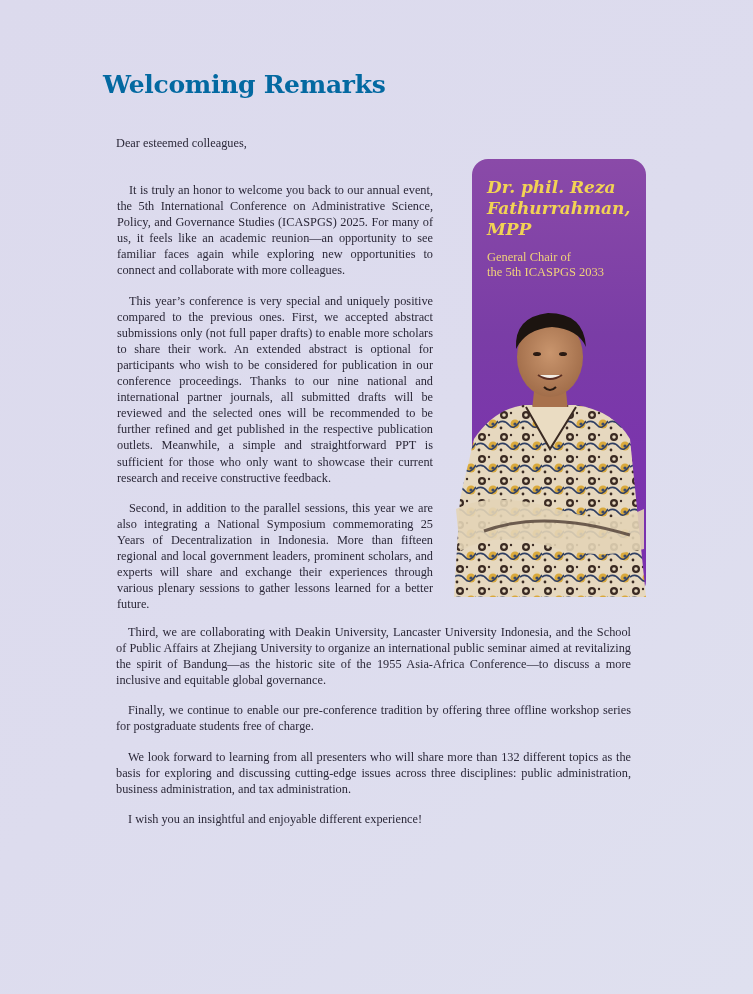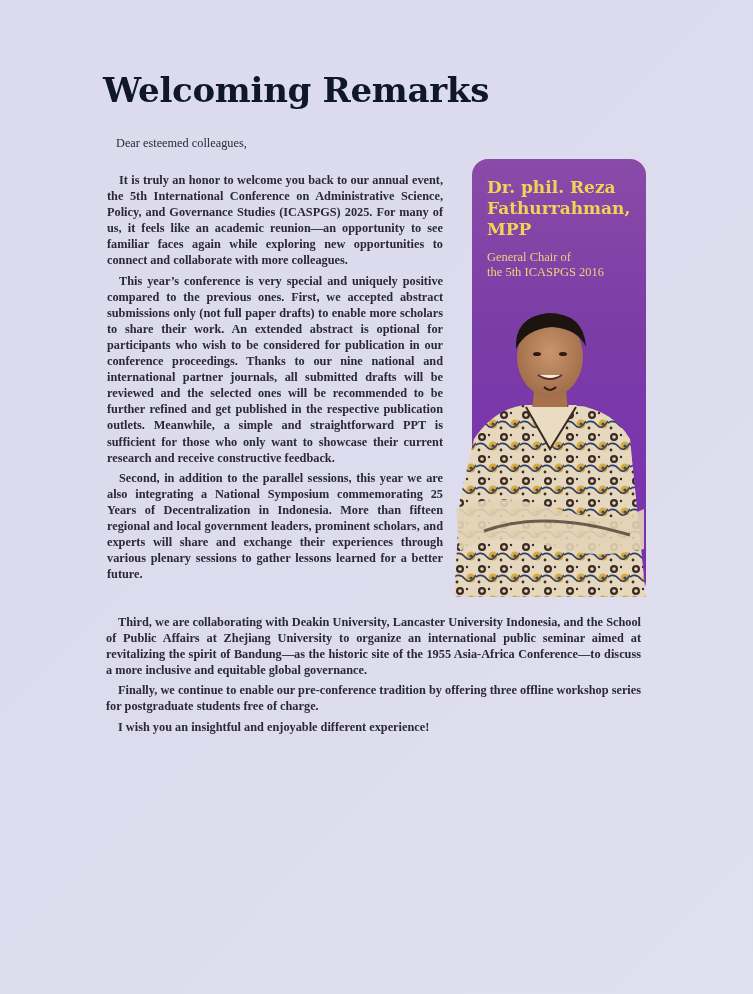--- a/index.html
+++ b/index.html
@@ -7,45 +7,46 @@
     width: 753px; height: 994px; overflow: hidden;
     background: linear-gradient(135deg, #dcdaed 0%, #dddcee 50%, #dfe0ef 100%);
     font-family: "DejaVu Serif", "Liberation Serif", serif;
     color: #2a2740;
     position: relative;
   }
   .page-title {
     position: absolute; left: 103px; top: 70px;
     margin: 0;
     font-family: "DejaVu Serif", serif;
-    font-weight: bold; font-size: 34px; letter-spacing: -0.3px;
-    color: #0f172a;
+    font-weight: bold; font-size: 25px; letter-spacing: -0.3px;
+    color: #0369a1;
   }
   .body-text {
     font-family: "Liberation Serif", "DejaVu Serif", serif;
     font-size: 12.3px; line-height: 16.1px;
     color: #2b2838;
     text-align: justify;
   }
-  .body-text p { margin: 4px; text-indent: 12px; font-weight: bold; }
+  .body-text p { margin: 14px; text-indent: 12px; }
   .salutation { position: absolute; left: 103px; top: 135px; width: 345px; margin-left: 13px; }
   .col-narrow { position: absolute; left: 103px; top: 168px; width: 344px; }
   .col-wide { position: absolute; left: 102px; top: 610px; width: 543px; }
 
   .card {
     position: absolute; left: 472px; top: 159px; width: 174px; height: 438px;
     border-radius: 16px;
     background: linear-gradient(180deg, #8a4aa8 0%, #7a3da6 40%, #7b34ad 70%, #7a2fb0 100%);
     overflow: visible;
   }
   .card-name {
     position: absolute; left: 15px; top: 18px; width: 160px;
     font-family: "DejaVu Serif", serif; font-weight: bold;
     font-size: 17px; line-height: 21px; color: #f2d354;
     white-space: pre-line;
+    font-style: italic;
   }
   .card-role {
     position: absolute; left: 15px; top: 91px; width: 160px;
     font-family: "Liberation Serif", serif; font-size: 12.5px; line-height: 15px;
     color: #f0d27a; white-space: pre-line;
   }
   .portrait {
     position: absolute; left: -18px; top: 140px; width: 192px; height: 298px;
   }
   .portrait svg { display: block; }
@@ -61,21 +62,21 @@
   <p>It is truly an honor to welcome you back to our annual event, the 5th International Conference on Administrative Science, Policy, and Governance Studies (ICASPGS) 2025. For many of us, it feels like an academic reunion—an opportunity to see familiar faces again while exploring new opportunities to connect and collaborate with more colleagues.</p>
   <p>This year’s conference is very special and uniquely positive compared to the previous ones. First, we accepted abstract submissions only (not full paper drafts) to enable more scholars to share their work. An extended abstract is optional for participants who wish to be considered for publication in our conference proceedings. Thanks to our nine national and international partner journals, all submitted drafts will be reviewed and the selected ones will be recommended to be further refined and get published in the respective publication outlets. Meanwhile, a simple and straightforward PPT is sufficient for those who only want to showcase their current research and receive constructive feedback.</p>
   <p>Second, in addition to the parallel sessions, this year we are also integrating a National Symposium commemorating 25 Years of Decentralization in Indonesia. More than fifteen regional and local government leaders, prominent scholars, and experts will share and exchange their experiences through various plenary sessions to gather lessons learned for a better future.</p>
 </div>
 
 <div class="card">
   <div class="card-name">Dr. phil. Reza
 Fathurrahman,
 MPP</div>
   <div class="card-role">General Chair of
-the 5th ICASPGS 2016</div>
+the 5th ICASPGS 2033</div>
   <div class="portrait" title="Portrait of Dr. phil. Reza Fathurrahman in batik shirt with arms crossed">
     <svg width="192" height="298" viewBox="0 0 192 298" xmlns="http://www.w3.org/2000/svg">
       <defs>
         <pattern id="batik" width="22" height="22" patternUnits="userSpaceOnUse">
           <rect width="22" height="22" fill="#e6d8bf"></rect>
           <circle cx="6" cy="6" r="4" fill="#3a2a22"></circle>
           <circle cx="6" cy="6" r="1.8" fill="#e6d8bf"></circle>
           <circle cx="17" cy="15" r="4.5" fill="#d9a93c"></circle>
           <circle cx="17" cy="15" r="1.6" fill="#3b4a6a"></circle>
           <path d="M0 14 Q6 10 11 16 T22 12" stroke="#2f3f63" stroke-width="1.6" fill="none"></path>
@@ -107,14 +108,15 @@
       <path d="M84 76 Q96 84 108 76" stroke="#5a2e22" stroke-width="2" fill="#f4eee6"></path>
 
       <path d="M90 88 Q96 94 102 88" stroke="#2a1a12" stroke-width="2" fill="none"></path>
     </svg>
   </div>
 </div>
 
 <div class="body-text col-wide">
   <p>Third, we are collaborating with Deakin University, Lancaster University Indonesia, and the School of Public Affairs at Zhejiang University to organize an international public seminar aimed at revitalizing the spirit of Bandung—as the historic site of the 1955 Asia-Africa Conference—to discuss a more inclusive and equitable global governance.</p>
   <p>Finally, we continue to enable our pre-conference tradition by offering three offline workshop series for postgraduate students free of charge.</p>
+  <p>We look forward to learning from all presenters who will share more than 132 different topics as the basis for exploring and discussing cutting-edge issues across three disciplines: public administration, business administration, and tax administration.</p>
   <p>I wish you an insightful and enjoyable different experience!</p>
 </div>
 
 </body></html>

